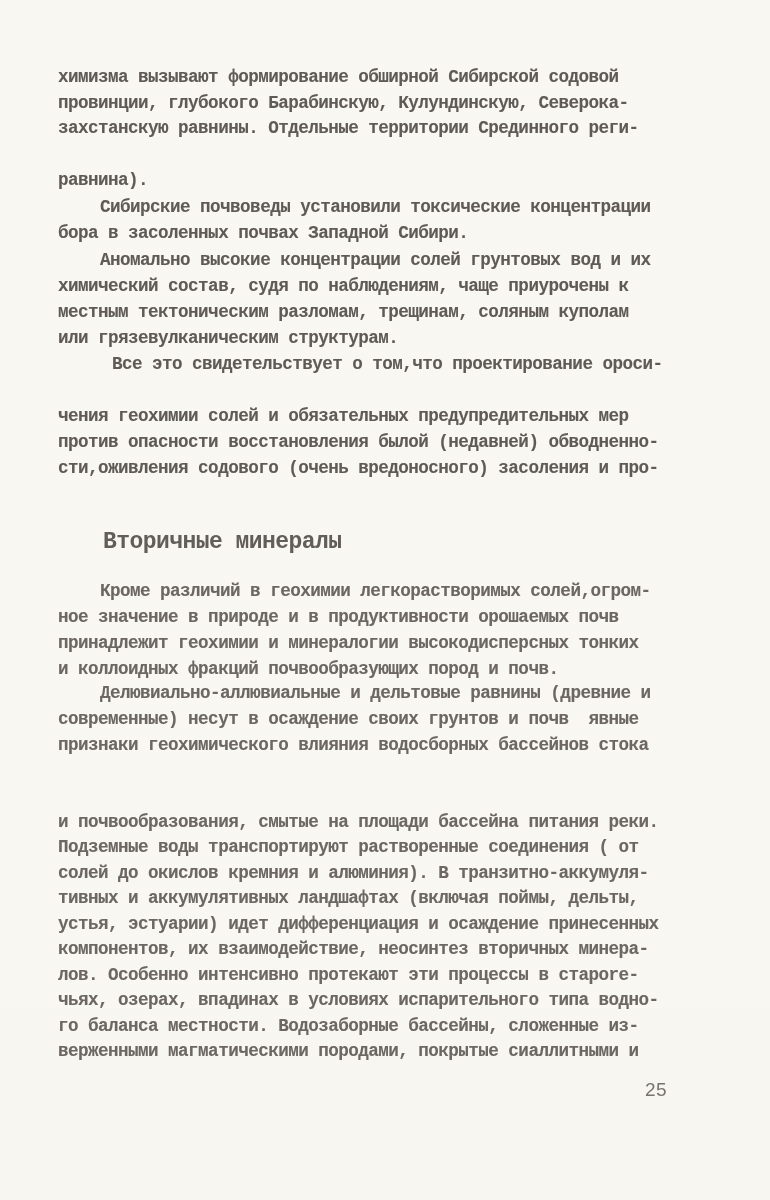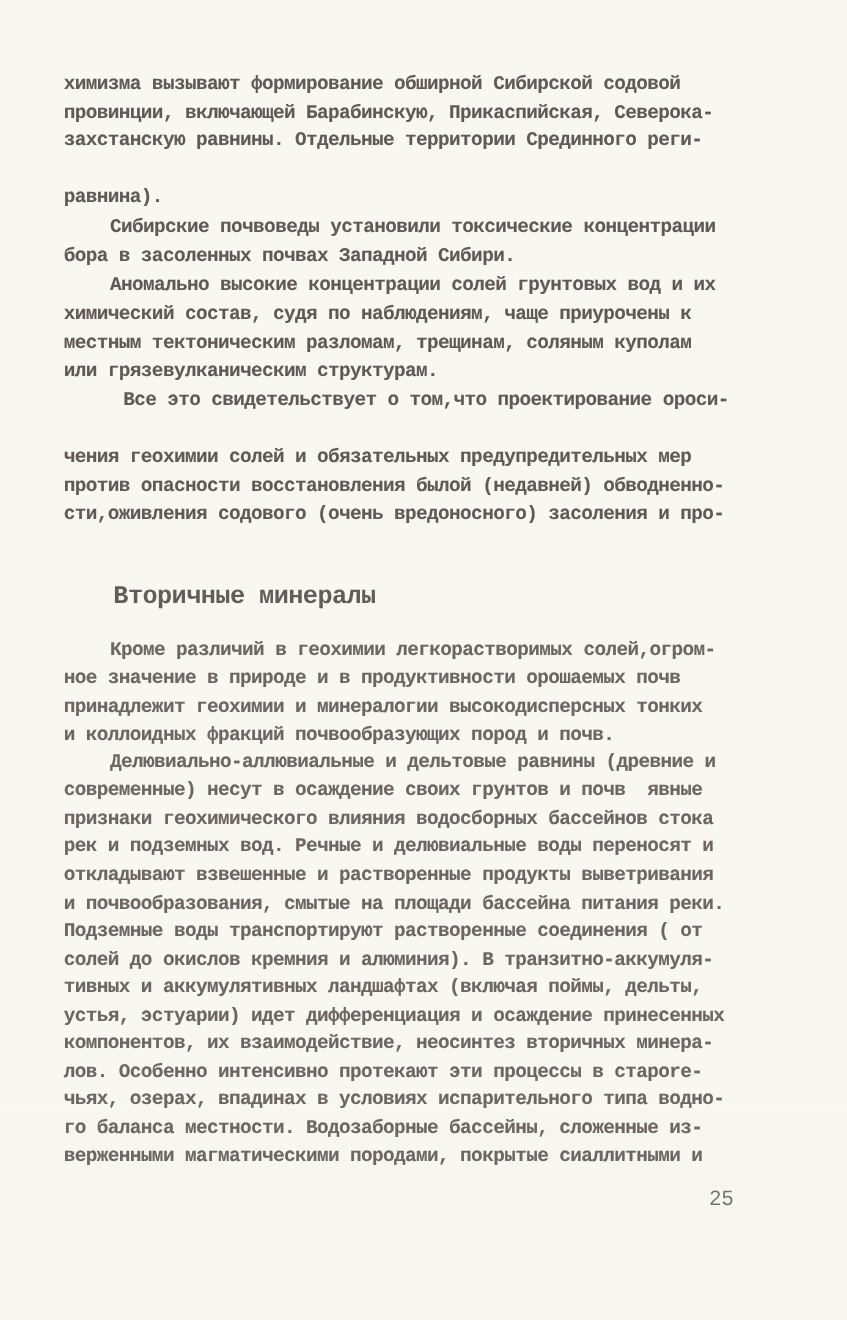--- a/index.html
+++ b/index.html
@@ -56,21 +56,21 @@
     color: #777470;
     letter-spacing: 0.5px;
   }
 </style>
 </head>
 <body>
 
 <div class="page">
 
   <div class="line" style="top:66px">химизма вызывают формирование обширной Сибирской содовой</div>
-  <div class="line" style="top:92px">провинции, включающей Барабинскую, Прикаспийская, Северока-</div>
+  <div class="line" style="top:92px">провинции, глубокого Барабинскую, Кулундинскую, Северока-</div>
   <div class="line" style="top:117px">захстанскую равнины. Отдельные территории Срединного реги-</div>
   <div class="line" style="top:169px">равнина).</div>
 
   <div class="line indent" style="top:196px">Сибирские почвоведы установили токсические концентрации</div>
   <div class="line" style="top:222px">бора в засоленных почвах Западной Сибири.</div>
 
   <div class="line indent" style="top:249px">Аномально высокие концентрации солей грунтовых вод и их</div>
   <div class="line" style="top:275px">химический состав, судя по наблюдениям, чаще приурочены к</div>
   <div class="line" style="top:301px">местным тектоническим разломам, трещинам, соляным куполам</div>
   <div class="line" style="top:327px">или грязевулканическим структурам.</div>
@@ -83,22 +83,20 @@
   <div class="heading">Вторичные минералы</div>
 
   <div class="line indent faint" style="top:580px">Кроме различий в геохимии легкорастворимых солей,огром-</div>
   <div class="line faint" style="top:606px">ное значение в природе и в продуктивности орошаемых почв</div>
   <div class="line faint" style="top:632px">принадлежит геохимии и минералогии высокодисперсных тонких</div>
   <div class="line faint" style="top:658px">и коллоидных фракций почвообразующих пород и почв.</div>
 
   <div class="line indent faint" style="top:682px">Делювиально-аллювиальные и дельтовые равнины (древние и</div>
   <div class="line faint" style="top:708px">современные) несут в осаждение своих грунтов и почв  явные</div>
   <div class="line faint" style="top:734px">признаки геохимического влияния водосборных бассейнов стока</div>
-  <div class="line faint" style="top:759px">рек и подземных вод. Речные и делювиальные воды переносят и</div>
-  <div class="line faint" style="top:785px">откладывают взвешенные и растворенные продукты выветривания</div>
   <div class="line faint" style="top:811px">и почвообразования, смытые на площади бассейна питания реки.</div>
   <div class="line faint" style="top:836px">Подземные воды транспортируют растворенные соединения ( от</div>
   <div class="line faint" style="top:862px">солей до окислов кремния и алюминия). В транзитно-аккумуля-</div>
   <div class="line faint" style="top:887px">тивных и аккумулятивных ландшафтах (включая поймы, дельты,</div>
   <div class="line faint" style="top:913px">устья, эстуарии) идет дифференциация и осаждение принесенных</div>
   <div class="line faint" style="top:938px">компонентов, их взаимодействие, неосинтез вторичных минера-</div>
   <div class="line faint" style="top:964px">лов. Особенно интенсивно протекают эти процессы в старore-</div>
   <div class="line faint" style="top:989px">чьях, озерах, впадинах в условиях испарительного типа водно-</div>
   <div class="line faint" style="top:1015px">го баланса местности. Водозаборные бассейны, сложенные из-</div>
   <div class="line faint" style="top:1040px">верженными магматическими породами, покрытые сиаллитными и</div>

